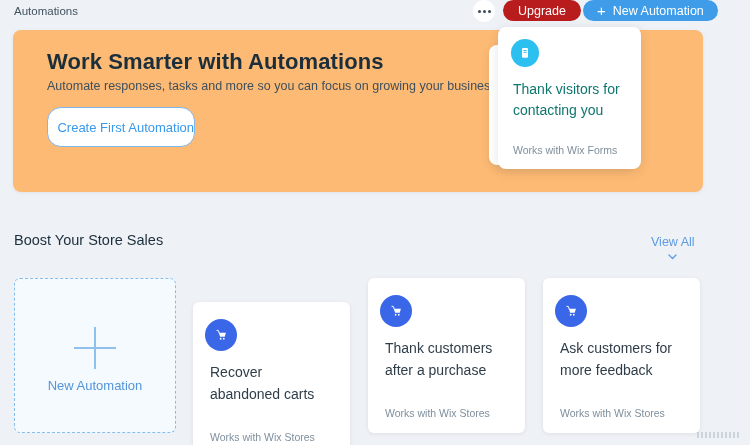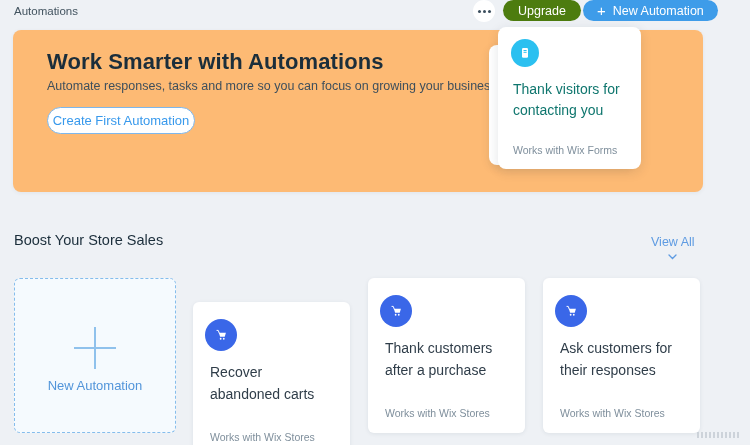--- a/index.html
+++ b/index.html
@@ -8,37 +8,37 @@
   .page { position:relative; width:750px; height:445px; overflow:hidden; }
 
   
   .topbar-title { position:absolute; left:14px; top:5px; font-size:11.5px; color:#42535f; }
   .more-btn { position:absolute; left:473px; top:0; width:22px; height:22px; border:none;
               border-radius:50%; background:#fff; cursor:pointer; display:flex;
               align-items:center; justify-content:center; }
   .dots { width:3px; height:3px; border-radius:50%; background:#3b4e5d;
           box-shadow:-5px 0 0 #3b4e5d, 5px 0 0 #3b4e5d; }
   .upgrade-btn { position:absolute; left:503px; top:0; height:21px; padding:0 15px;
-                 border:none; border-radius:11px; background:#4d7c0f; color:#fff;
+                 border:none; border-radius:11px; background:#b91c1c; color:#fff;
                  font-size:12.5px; font-family:inherit; cursor:pointer; }
   .new-auto-btn { position:absolute; left:583px; top:0; height:21px; padding:0 14px;
                   border:none; border-radius:11px; background:#3e9ce9; color:#fff;
                   font-size:12.5px; font-family:inherit; cursor:pointer;
                   display:flex; align-items:center; gap:7px; }
   .new-auto-btn .plus { font-size:15px; font-weight:400; line-height:1; position:relative; top:-0.5px; }
 
   
   .hero { position:absolute; left:13px; top:30px; width:690px; height:162px;
           background:#fdba74; border-radius:8px; box-shadow:0 1px 4px rgba(22,45,61,.06); }
   .hero h1 { position:absolute; left:34px; top:19px; font-size:22px; font-weight:600;
              color:#1b2e3b; letter-spacing:.1px; }
   .hero p { position:absolute; left:34px; top:49px; font-size:12.5px; color:#3e4f5c; }
-  .hero .cta { position:absolute; left:34px; top:77px; width:148px; height:27px;
+  .hero .cta { position:absolute; left:34px; top:77px; width:148px; height:40px;
                border:1px solid #7db7ec; border-radius:14px; background:#fff;
-               color:#3899ec; font-size:13px; font-family:inherit; cursor:pointer; }
+               color:#3899ec; font-size:13px; font-family:inherit; cursor:pointer;text-align:right; }
 
   
   .behind-card { position:absolute; left:489px; top:45px; width:143px; height:120px;
                  background:#fff; border-radius:8px; box-shadow:0 3px 10px rgba(22,45,61,.10); z-index:1; }
   .suggestion-card { position:absolute; left:498px; top:27px; width:143px; height:142px;
                      background:#fff; border-radius:8px; z-index:2; cursor:pointer;
                      box-shadow:0 3px 12px rgba(22,45,61,.12); }
   .icon-circle { border-radius:50%; display:flex; align-items:center; justify-content:center; }
   .circle-cyan { position:absolute; left:13px; top:12px; width:28px; height:28px; background:#2bc0f0; }
   .suggestion-card .card-title { position:absolute; left:15px; top:52px; width:118px;
@@ -163,19 +163,19 @@
   <div class="card c4">
     <div class="icon-circle circle-blue">
       <svg width="17" height="17" viewBox="0 0 24 24">
         <path d="M8.2 8h10l-1.6 5.6h-6.5z" fill="#fff"></path>
         <path d="M5.6 4.8h1.8l1.4 3.8" stroke="#fff" stroke-width="1.4" fill="none" stroke-linecap="round"></path>
         <circle cx="10.8" cy="16.6" r="1.25" fill="#fff"></circle>
         <circle cx="15.2" cy="16.6" r="1.25" fill="#fff"></circle>
       </svg>
     </div>
     <div class="tpl-title">Ask customers for
-their responses</div>
+more feedback</div>
     <div class="works-with tpl-works">Works with Wix Stores</div>
   </div>
 
   <div class="corner-artifact"></div>
 
 </div>
 
 </body></html>

